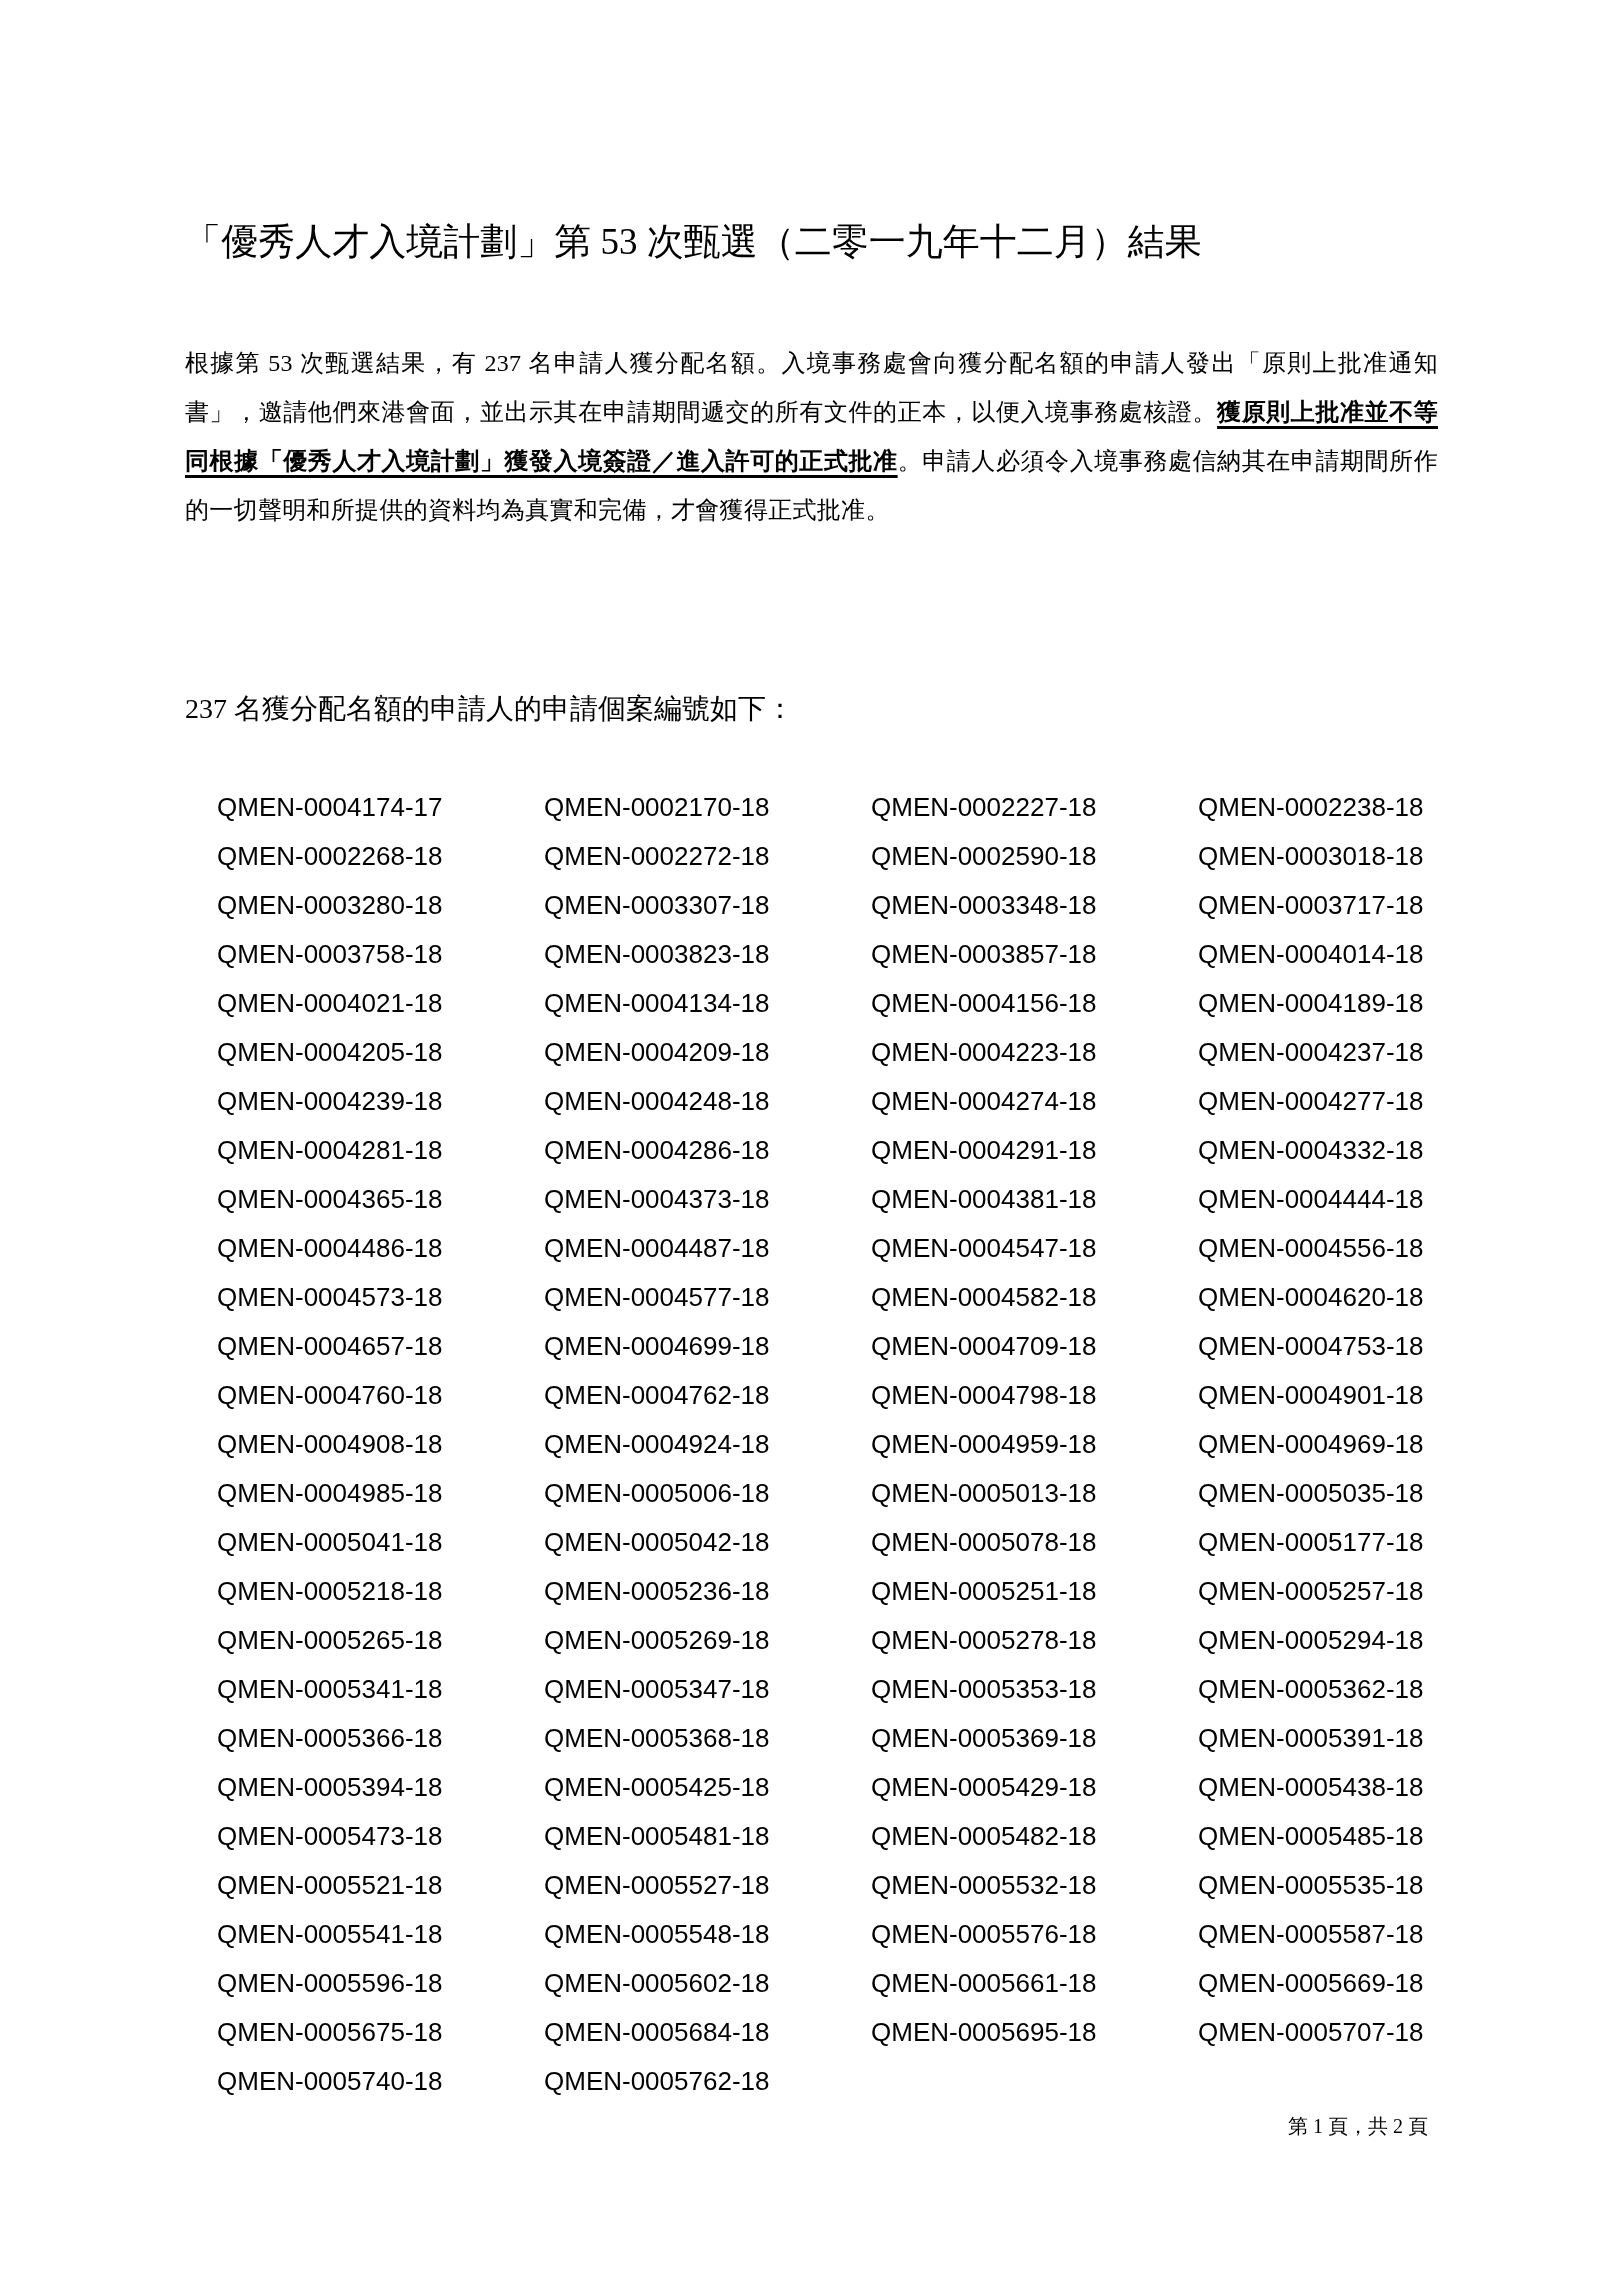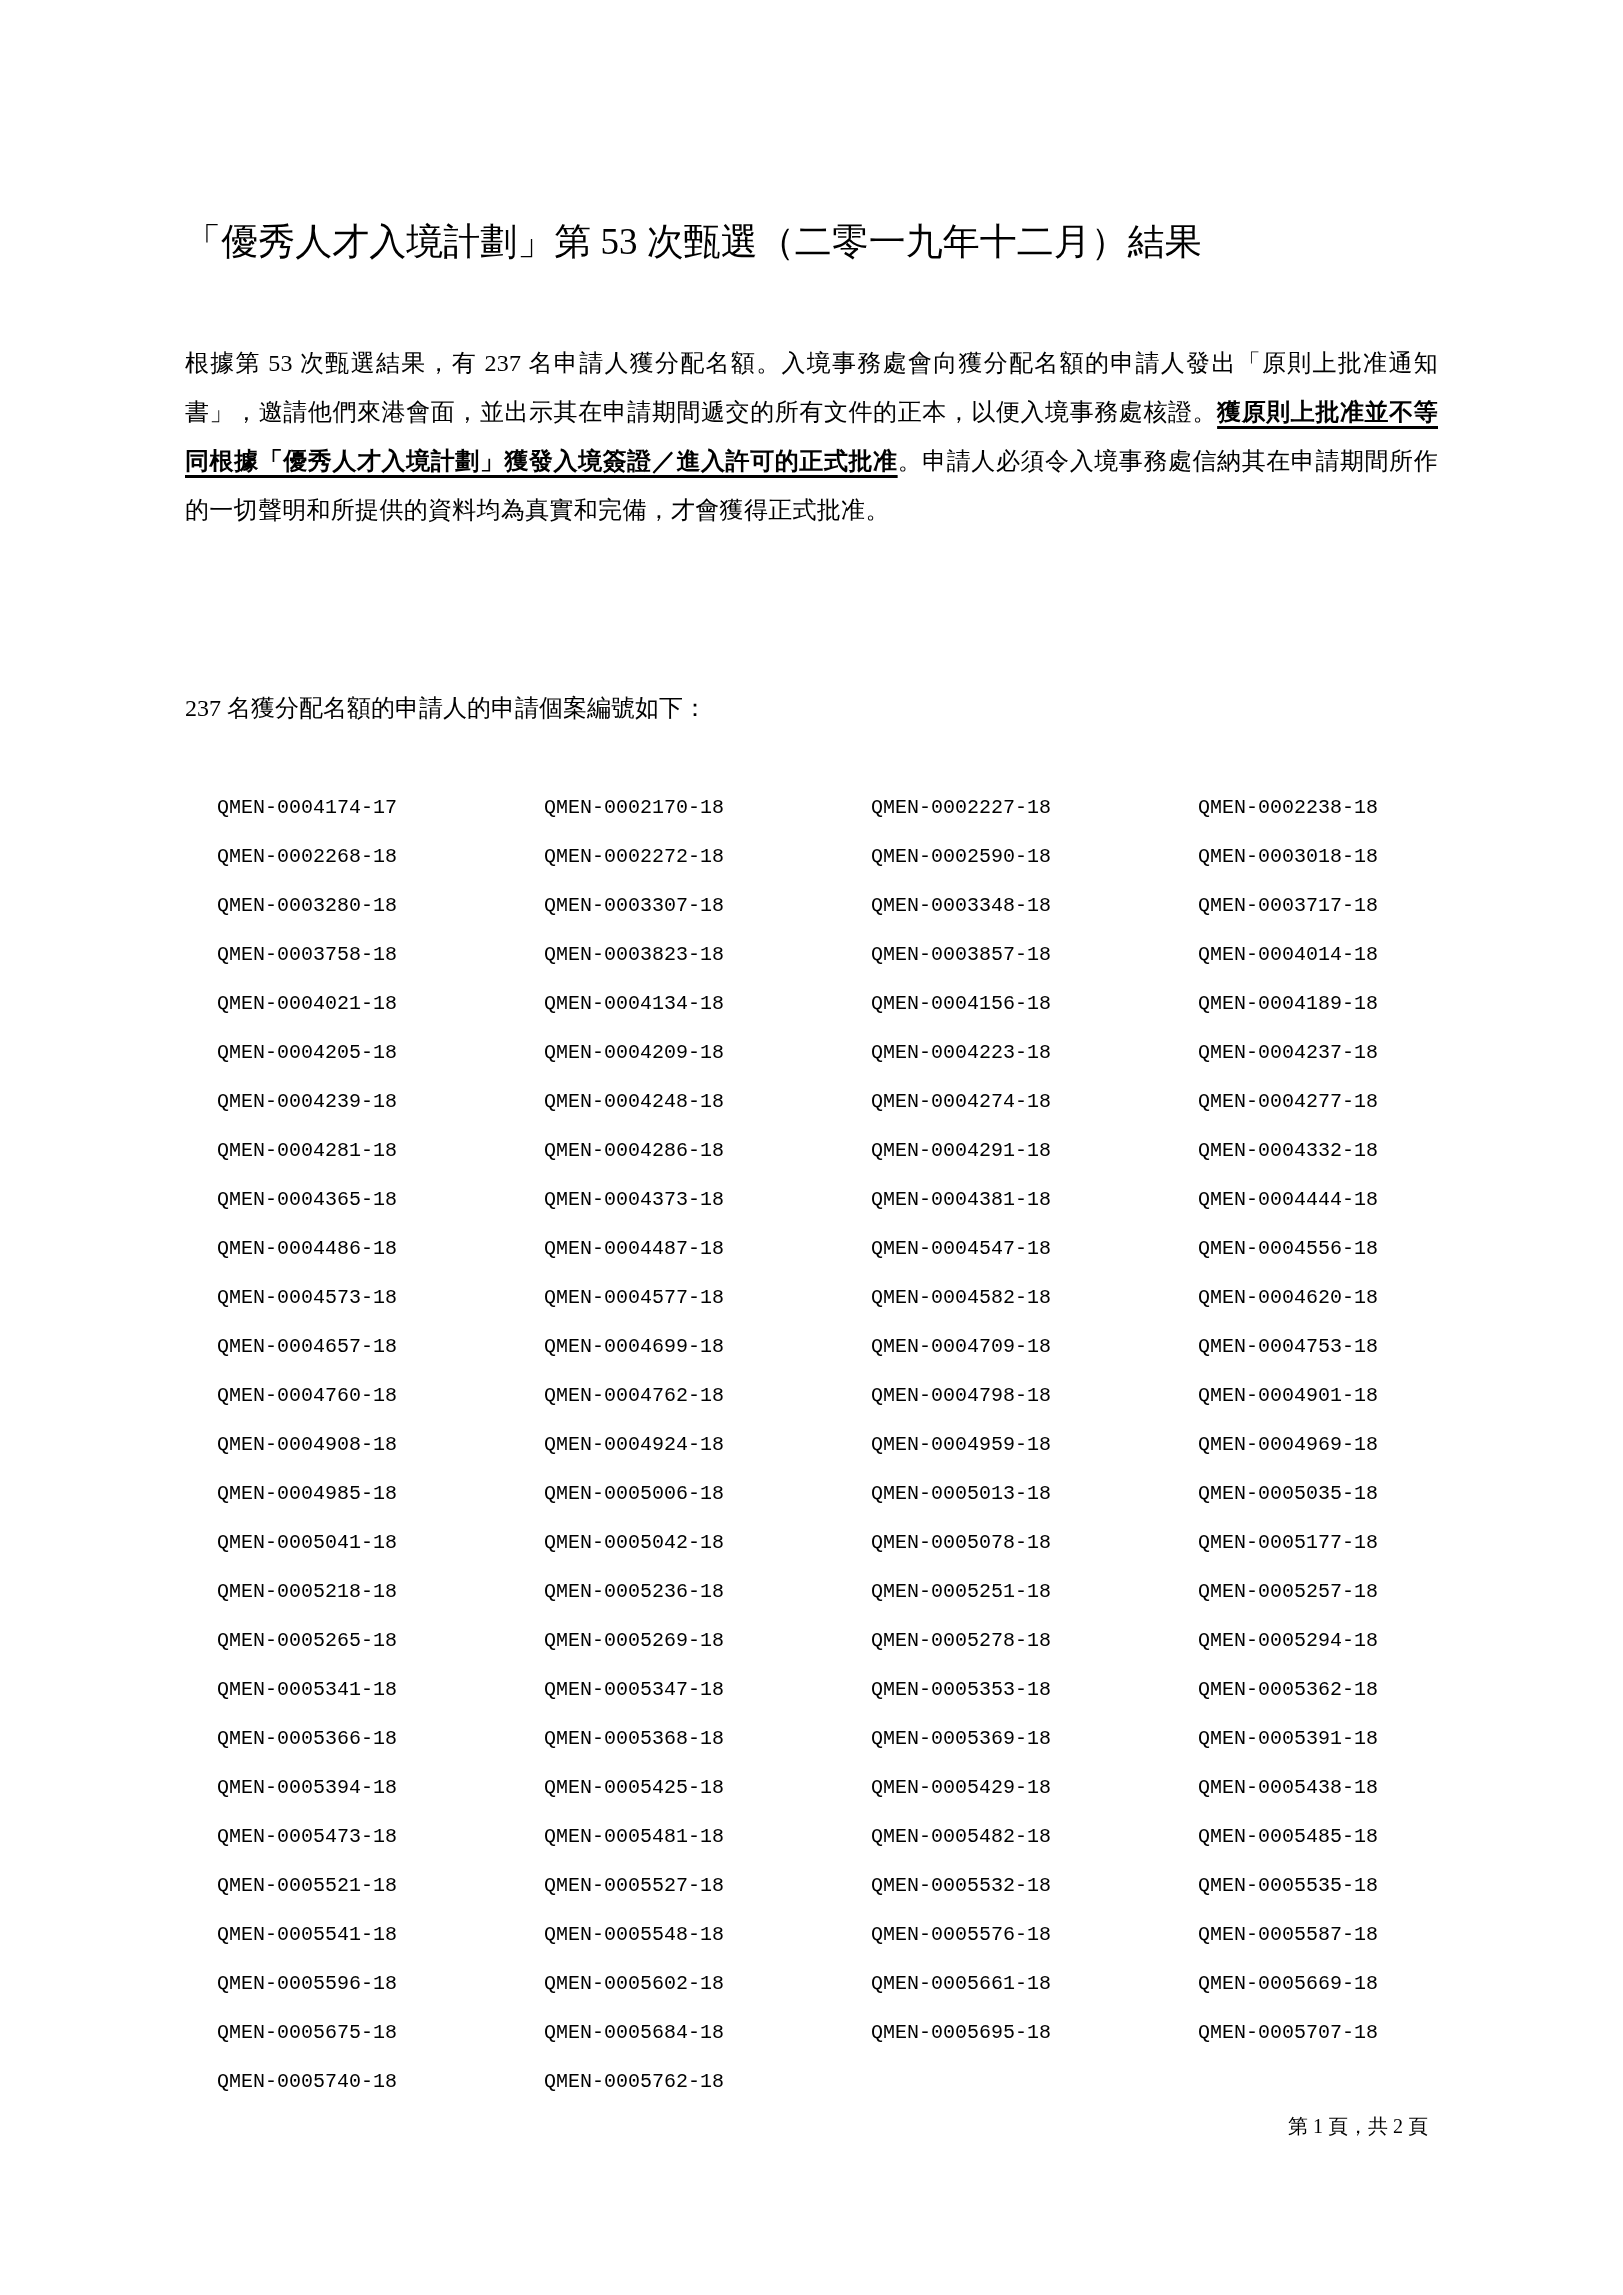--- a/index.html
+++ b/index.html
@@ -17,30 +17,30 @@
   .para {
     position: absolute; left: 185px; width: 1253px; top: 339px;
     font-size: 24px; line-height: 49px; letter-spacing: 0.3px;
     font-family: "DejaVu Sans", "Liberation Sans", sans-serif;
     text-align: justify;
   }
   .para .num { font-family: "Liberation Serif", serif; }
   .para .em { font-weight: bold; text-decoration: underline; text-decoration-thickness: 2.7px; text-underline-offset: 5.5px; }
   .intro {
     position: absolute; left: 185px; top: 684px;
-    font-size: 24px; line-height: 49px;
+    font-size: 28px; line-height: 49px;
     font-family: "DejaVu Sans", "Liberation Sans", sans-serif;
   }
   .intro .num { font-family: "Liberation Serif", serif; }
   .ids {
     position: absolute; left: 217px; top: 783px;
     display: grid; grid-template-columns: 327px 327px 327px 327px;
     grid-auto-rows: 49px;
-    font-size: 20px; line-height: 49px;
-    font-family: Liberation Mono, monospace;
+    font-size: 26px; line-height: 49px;
+    font-family: Liberation Sans, sans-serif;
   }
   .ids span { white-space: nowrap; }
   .footer {
     position: absolute; right: 195px; top: 2107px;
     font-size: 20px; line-height: 38px;
     font-family: "DejaVu Sans", "Liberation Sans", sans-serif;
   }
   .footer .num { font-family: "Liberation Serif", serif; }
 </style>
 </head>

